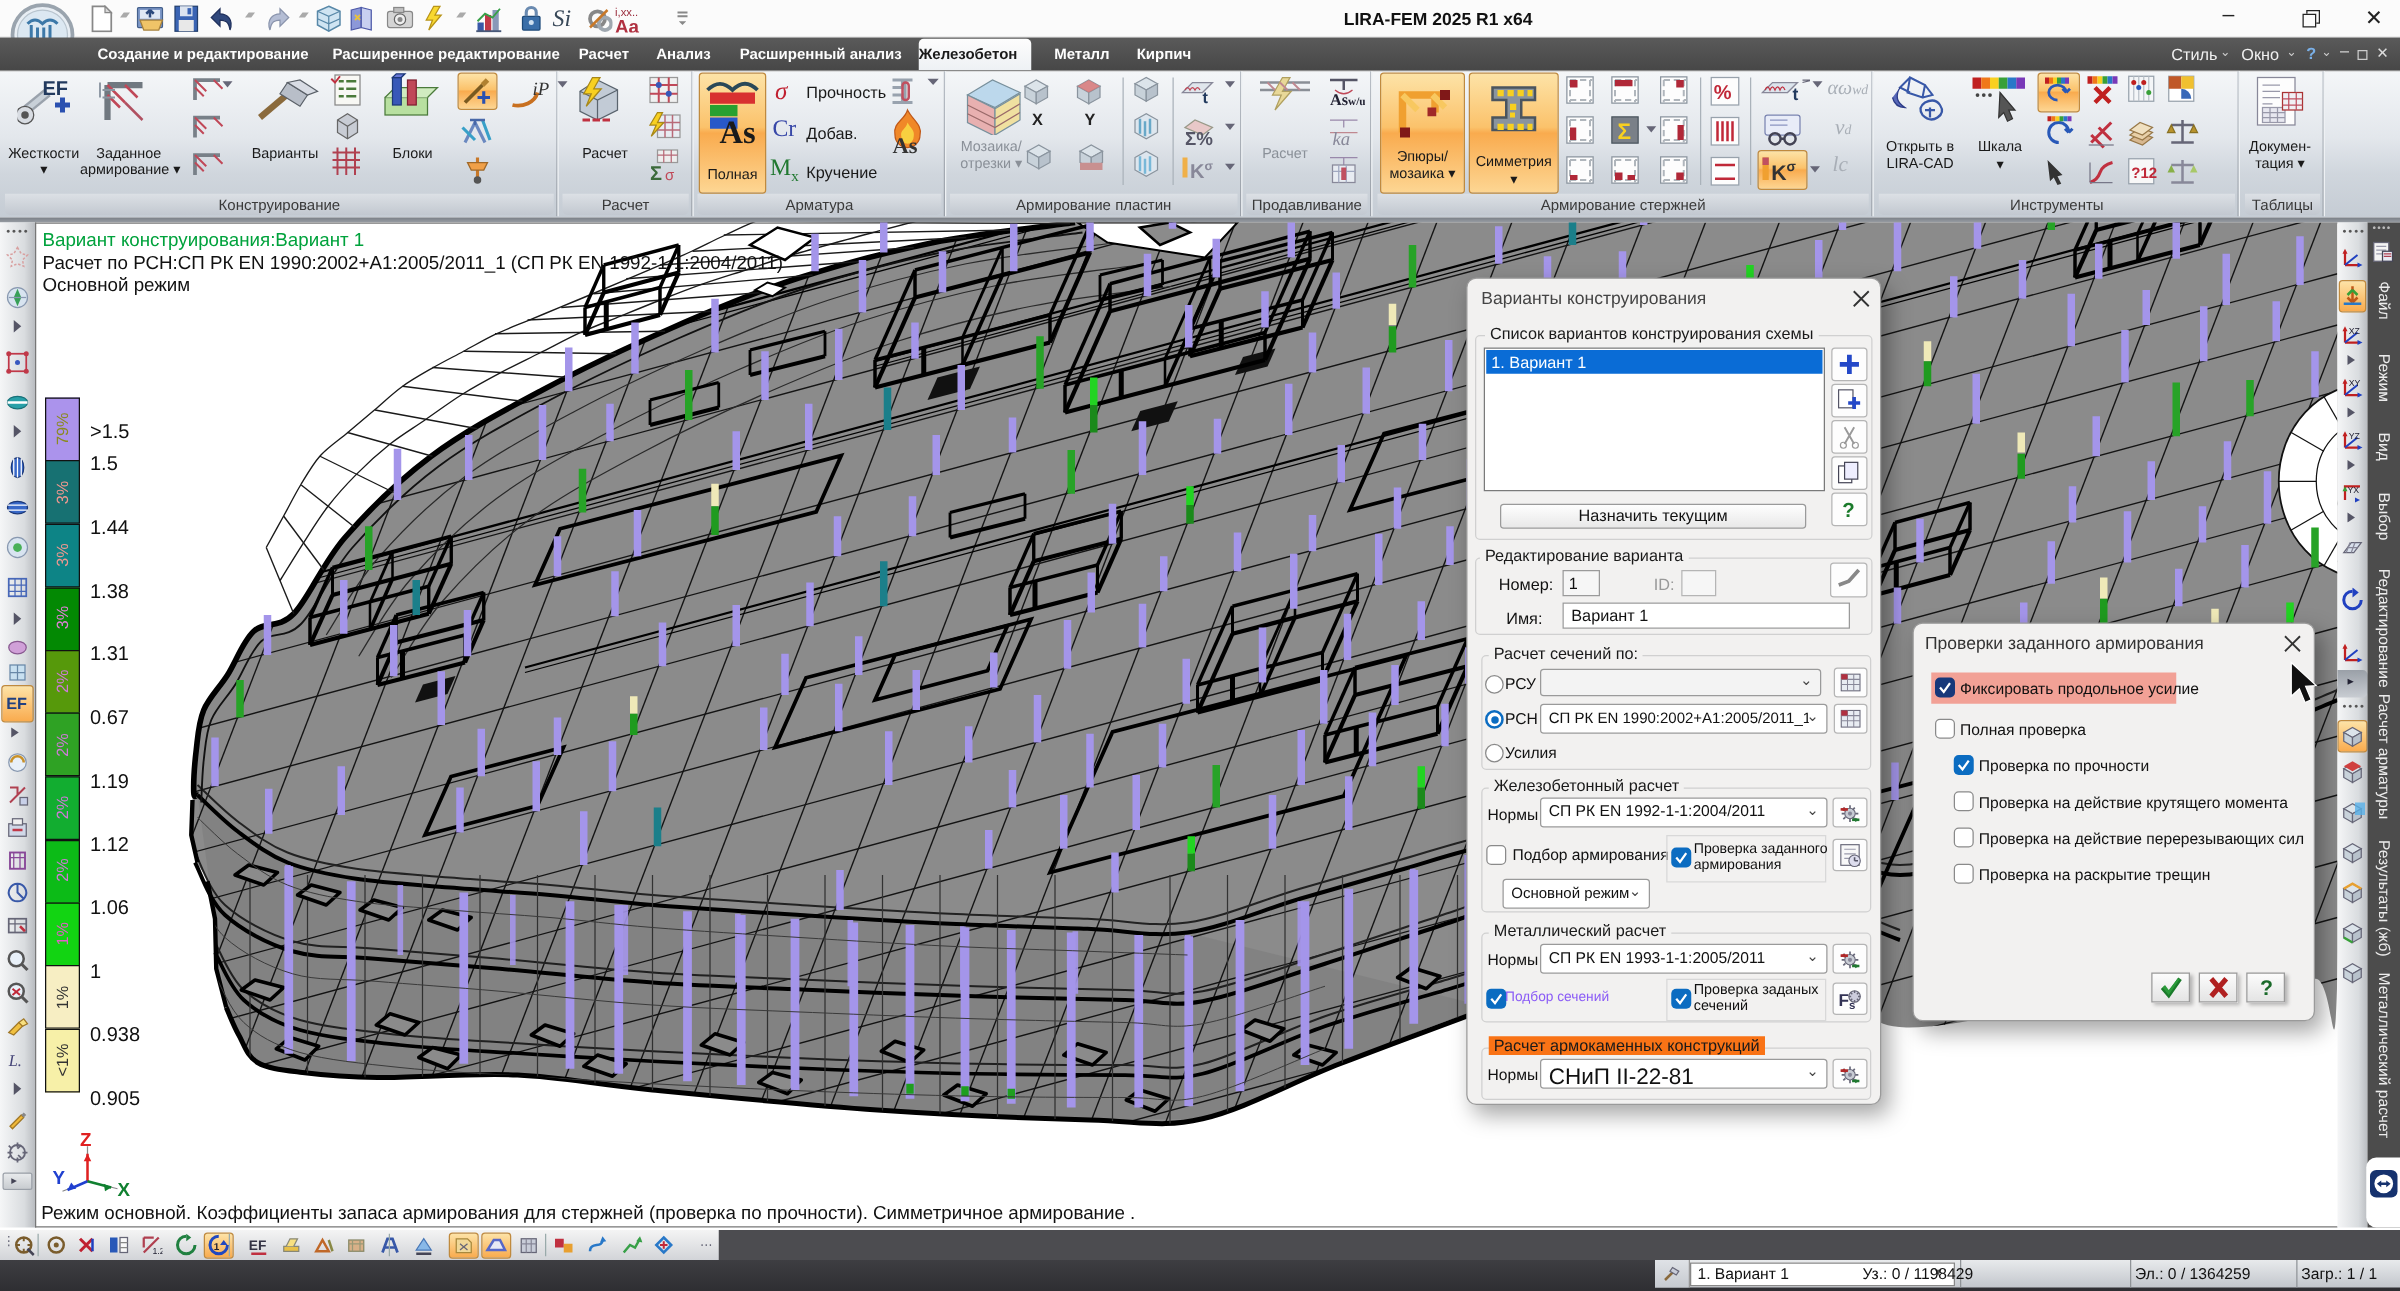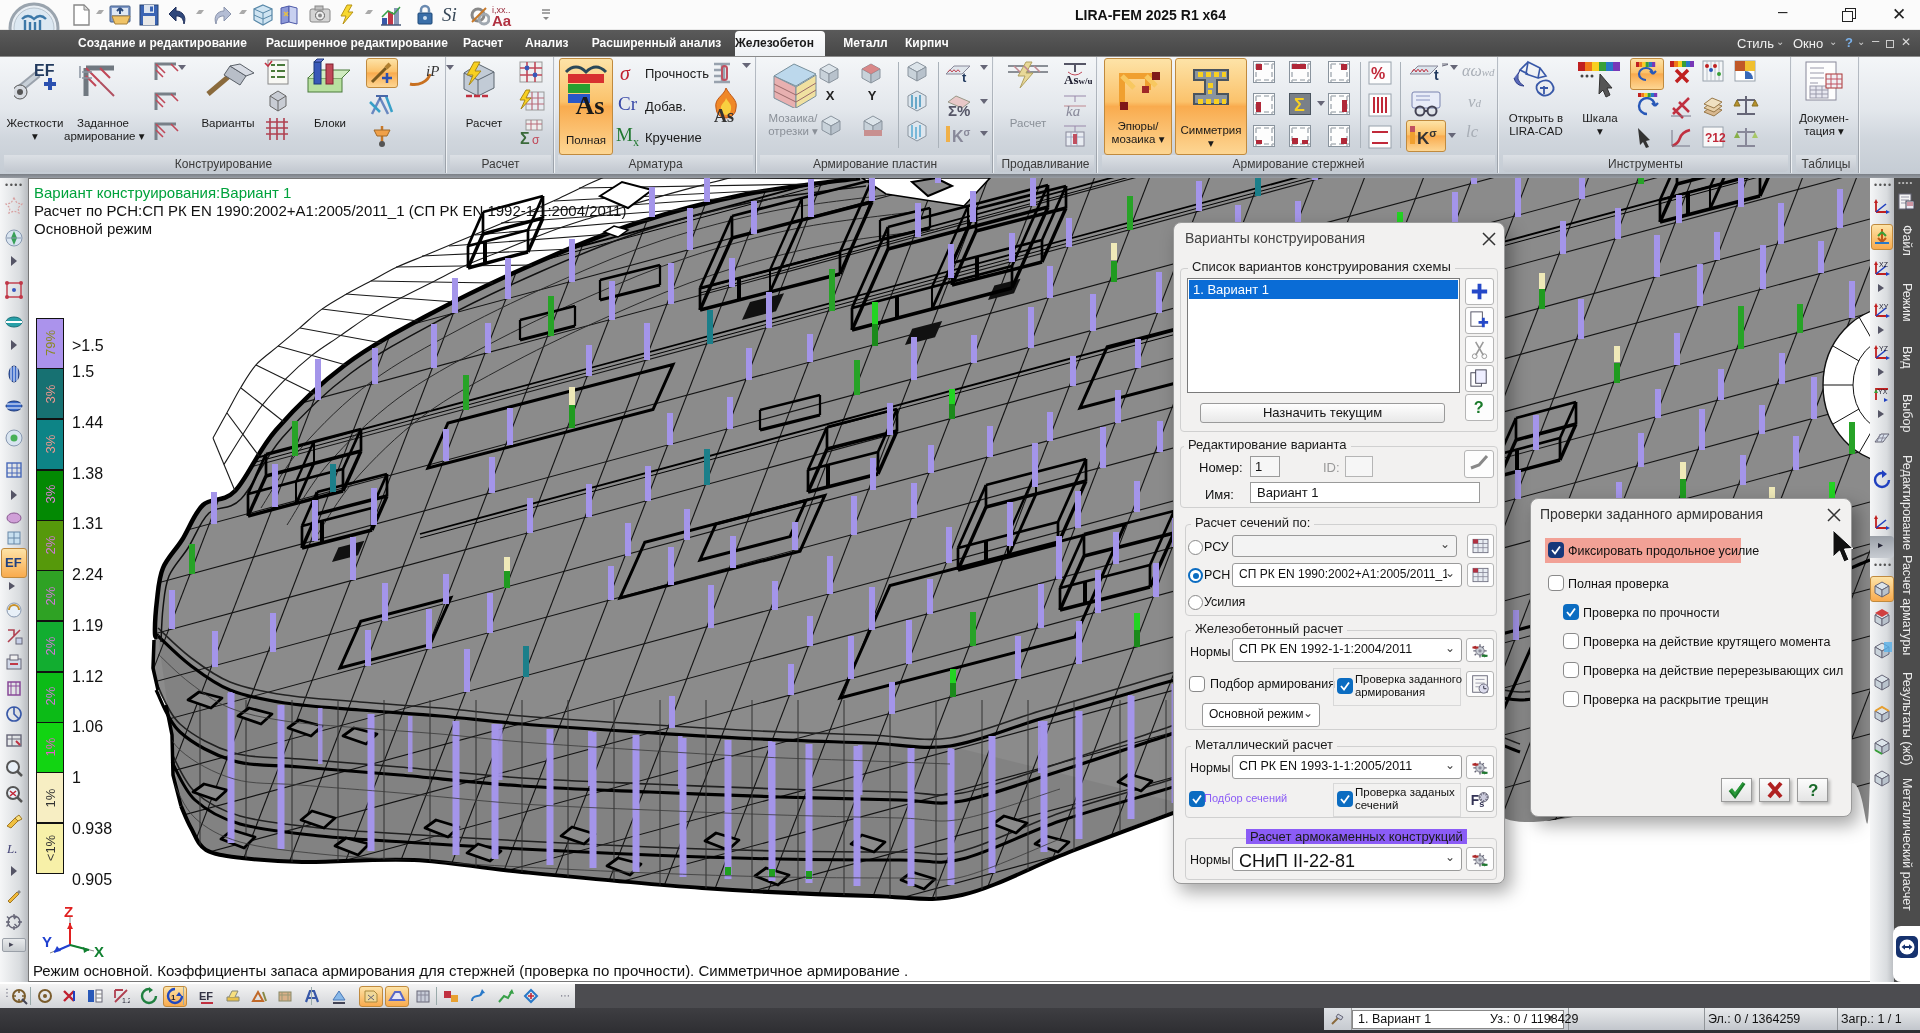--- a/index.html
+++ b/index.html
@@ -98,21 +98,21 @@
   </svg>
 <div class="ab" style="left:0;top:30px;width:1920px;height:26px;background:linear-gradient(#5a5a5a,#474747)"></div>
 <div class="txt" style="left:78px;top:36px;width:153px;text-align:center;font-size:12px;font-weight:600;color:#fdfdfd">Создание и редактирование</div>
 <div class="txt" style="left:266px;top:36px;width:165px;text-align:center;font-size:12px;font-weight:600;color:#fdfdfd">Расширенное редактирование</div>
 <div class="txt" style="left:463px;top:36px;width:34px;text-align:center;font-size:12px;font-weight:600;color:#fdfdfd">Расчет</div>
 <div class="txt" style="left:525px;top:36px;width:35px;font-size:12px;font-weight:600;color:#fdfdfd">Анализ</div>
 <div class="txt" style="left:590px;top:36px;width:133px;text-align:center;font-size:12px;font-weight:600;color:#fdfdfd">Расширенный анализ</div>
 <div class="ab" style="left:735px;top:31px;width:90px;height:25px;background:linear-gradient(#fdfdfd,#eef1f4);border-radius:4px 4px 0 0;"></div>
 <div class="txt" style="left:735px;top:36px;width:78px;text-align:center;font-size:12px;font-weight:600;color:#1a1a1a">Железобетон</div>
 <div class="txt" style="left:838px;top:36px;width:55px;text-align:center;font-size:12px;font-weight:600;color:#fdfdfd">Металл</div>
-<div class="txt" style="left:905px;top:36px;width:48px;text-align:left;font-size:12px;font-weight:600;color:#fdfdfd">Кирпич</div>
+<div class="txt" style="left:905px;top:36px;width:48px;text-align:right;font-size:12px;font-weight:600;color:#fdfdfd">Кирпич</div>
 <div class="txt" style="left:1737px;top:36px;font-size:13px;color:#f0f0f0">Стиль</div>
 <div class="txt" style="left:1776px;top:36px;font-size:10px;color:#ccc">⌄</div>
 <div class="txt" style="left:1793px;top:36px;font-size:13px;color:#f0f0f0">Окно</div>
 <div class="txt" style="left:1829px;top:36px;font-size:10px;color:#ccc">⌄</div>
 <div class="txt" style="left:1845px;top:35px;font-size:13px;font-weight:bold;color:#7ab0e8">?</div>
 <div class="txt" style="left:1857px;top:36px;font-size:10px;color:#ccc">⌄</div>
 <div class="txt" style="left:1872px;top:33px;font-size:13px;color:#ddd">–</div>
 <div class="ab" style="left:1886px;top:40px;width:8px;height:8px;border:1.2px solid #ccc"></div>
 <div class="txt" style="left:1901px;top:35px;font-size:12px;color:#ddd">✕</div>
 
@@ -1425,21 +1425,21 @@
 <div class="txt" style="left:36px;top:747px;width:28px;text-align:center;font-size:13px;color:#e060c8;transform:translateY(-50%) rotate(-90deg)">1%</div>
 <div class="ab" style="left:36px;top:772px;width:28px;height:51px;background:#f7eec3;border:1.6px solid #111"></div>
 <div class="txt" style="left:36px;top:798px;width:28px;text-align:center;font-size:13px;color:#333;transform:translateY(-50%) rotate(-90deg)">1%</div>
 <div class="ab" style="left:36px;top:823px;width:28px;height:51px;background:#f7f0a8;border:1.6px solid #111"></div>
 <div class="txt" style="left:36px;top:848px;width:28px;text-align:center;font-size:13px;color:#333;transform:translateY(-50%) rotate(-90deg)">&lt;1%</div>
 <div class="txt" style="left:72px;top:337px;font-size:16px;color:#111">&gt;1.5</div>
 <div class="txt" style="left:72px;top:363px;font-size:16px;color:#111">1.5</div>
 <div class="txt" style="left:72px;top:414px;font-size:16px;color:#111">1.44</div>
 <div class="txt" style="left:72px;top:465px;font-size:16px;color:#111">1.38</div>
 <div class="txt" style="left:72px;top:515px;font-size:16px;color:#111">1.31</div>
-<div class="txt" style="left:72px;top:566px;font-size:16px;color:#111">2.24</div>
+<div class="txt" style="left:72px;top:566px;font-size:16px;color:#111">0.67</div>
 <div class="txt" style="left:72px;top:617px;font-size:16px;color:#111">1.19</div>
 <div class="txt" style="left:72px;top:668px;font-size:16px;color:#111">1.12</div>
 <div class="txt" style="left:72px;top:718px;font-size:16px;color:#111">1.06</div>
 <div class="txt" style="left:72px;top:769px;font-size:16px;color:#111">1</div>
 <div class="txt" style="left:72px;top:820px;font-size:16px;color:#111">0.938</div>
 <div class="txt" style="left:72px;top:871px;font-size:16px;color:#111">0.905</div>
 <svg class="ab" style="left:40px;top:905px" width="70" height="55" viewBox="0 0 70 55">
     <path d="M30 40 v-28 m0 28 l-20 8 m20 -8 l24 6" stroke="#888" stroke-width="1"></path>
     <path d="M30 40 v-22" stroke="#e02020" stroke-width="2"></path>
     <path d="M30 18 l-3 6 h6 z" fill="#e02020"></path>
@@ -1590,21 +1590,21 @@
     <path d="M2 6 l3 3.5 5 -7" stroke="#fff" stroke-width="1.8" fill="none"></path>
   </svg>
 <div class="txt" style="left:1355px;top:786px;color:#111;white-space:normal;width:106px;line-height:13px;font-size:11.5px">Проверка заданых сечений</div>
 <div class="ab" style="left:1466px;top:786px;width:28px;height:26px;background:#fdfdfd;border:1px solid #b5b5b5;border-radius:3px"></div>
 <svg class="ab" style="left:1468px;top:788px" width="24" height="22" viewBox="0 0 24 24">
     <text x="2" y="18" font-size="15" font-weight="bold" fill="#335">F<tspan font-size="10" dy="3">s</tspan></text>
     <circle cx="16" cy="10" r="5" fill="#ccd" stroke="#667"></circle>
     <path d="M16 5 v2 m0 6 v2 m5 -5 h-2 m-6 0 h-2 m8.5 -3.5 l-1.5 1.5 m-4 4 l-1.5 1.5 m7 0 l-1.5 -1.5 m-4 -4 l-1.5 -1.5" stroke="#667" stroke-width="1.2"></path>
   </svg>
 <div class="ab" style="left:1185px;top:838px;width:312px;height:42px;border:1px solid #d0d0d0;border-radius:4px"></div>
-<div class="txt" style="left:1246px;top:829px;font-size:13px;color:#1a1a1a;background:#8b5cf6;padding:0 4px">Расчет армокаменных конструкций</div>
+<div class="txt" style="left:1191px;top:829px;font-size:13px;color:#1a1a1a;background:#f97316;padding:0 4px">Расчет армокаменных конструкций</div>
 <div class="txt" style="left:1190px;top:853px;font-size:12.5px;color:#111">Нормы</div>
 <div class="ab" style="left:1232px;top:847px;width:230px;height:24px;background:#fff;border:1px solid #9a9a9a;border-radius:3px"></div>
 <div class="txt" style="left:1239px;top:851px;font-size:18px;color:#111;max-width:208px;overflow:hidden">СНиП II-22-81</div>
 <div class="txt" style="left:1445px;top:850px;font-size:12px;color:#444">⌄</div>
 <div class="ab" style="left:1466px;top:847px;width:28px;height:24px;background:#fdfdfd;border:1px solid #b5b5b5;border-radius:3px"></div>
 <svg class="ab" style="left:1468px;top:849px" width="24" height="20" viewBox="0 0 24 24">
     <path d="M7 13 a5 5 0 1 1 10 0 a5 5 0 1 1 -10 0" fill="#c8ccd4" stroke="#667"></path>
     <circle cx="12" cy="13" r="2" fill="#889"></circle>
     <path d="M12 5 v3 m0 10 v3 m8 -8 h-3 m-10 0 h-3 m12.6 -5.6 l-2 2 m-7 7 l-2 2 m11 0 l-2 -2 m-7 -7 l-2 -2" stroke="#667" stroke-width="1.6"></path>
     <path d="M3 9 l7 0" stroke="#b02828" stroke-width="2.5"></path>

